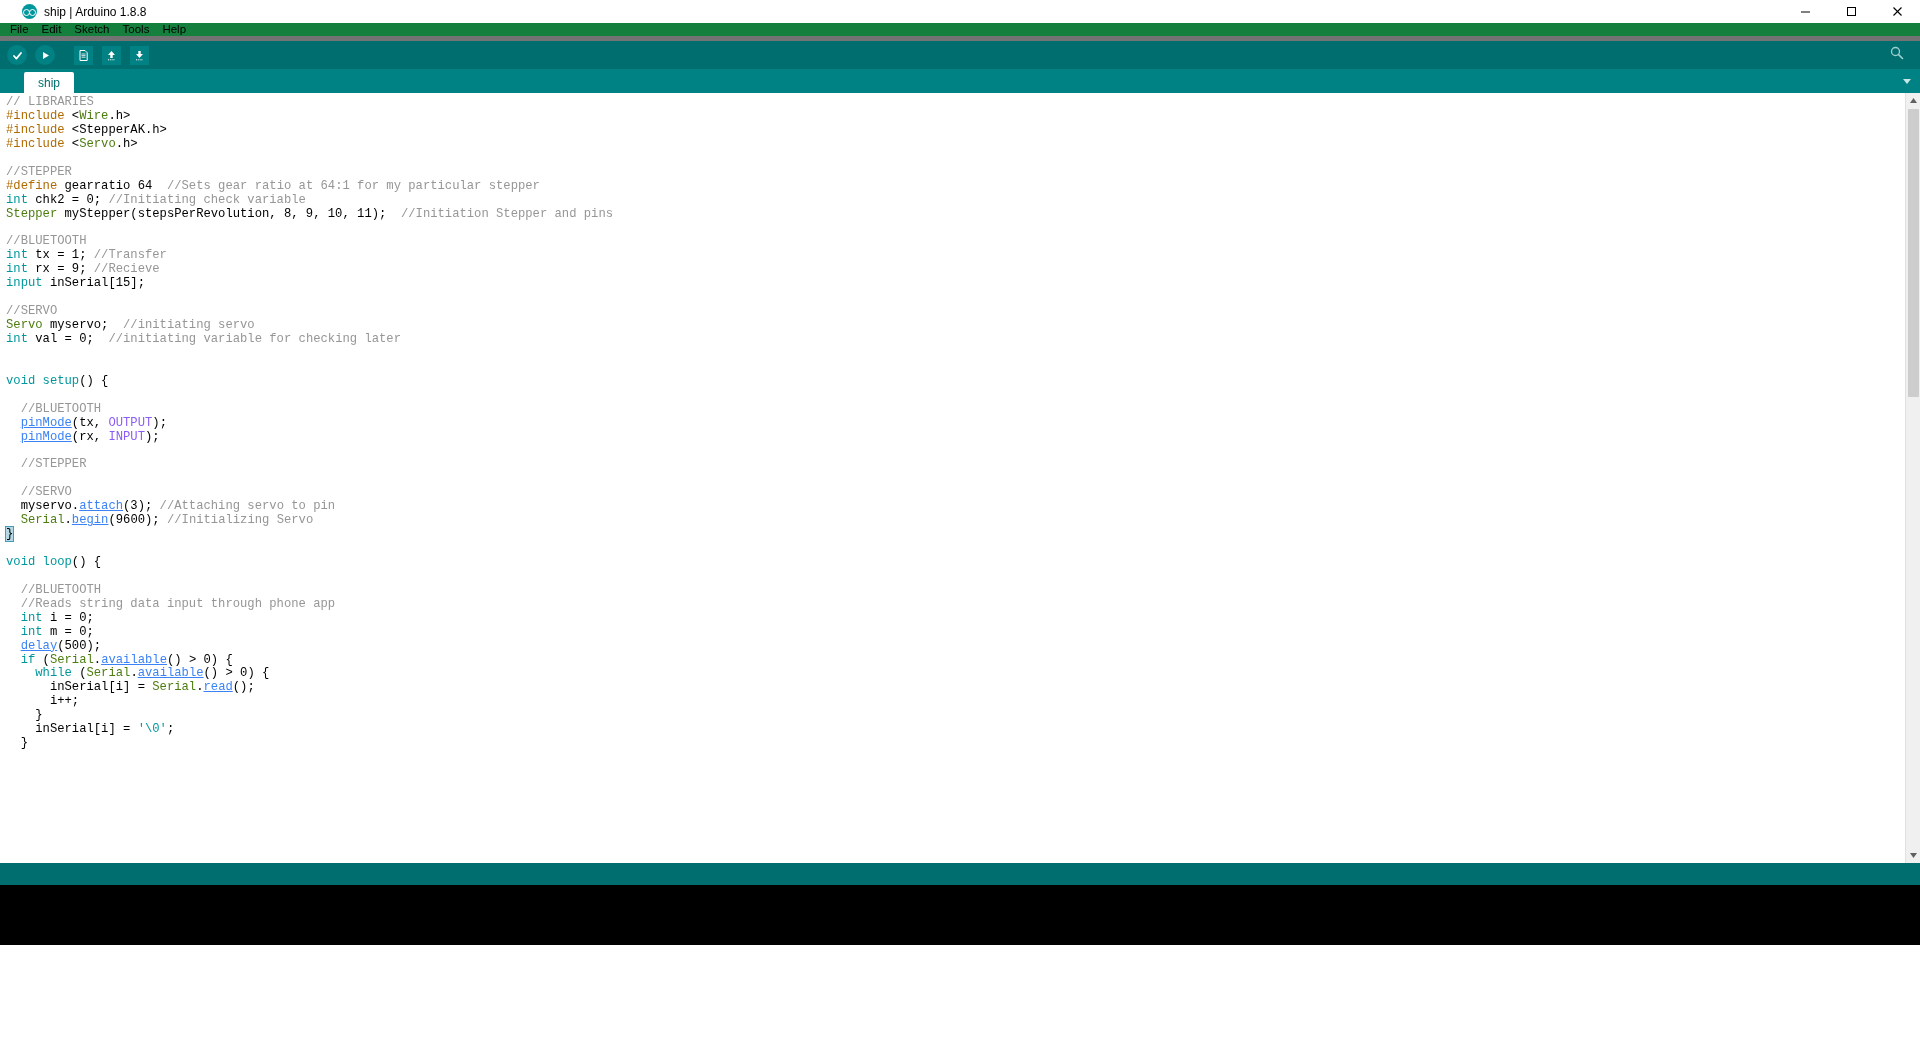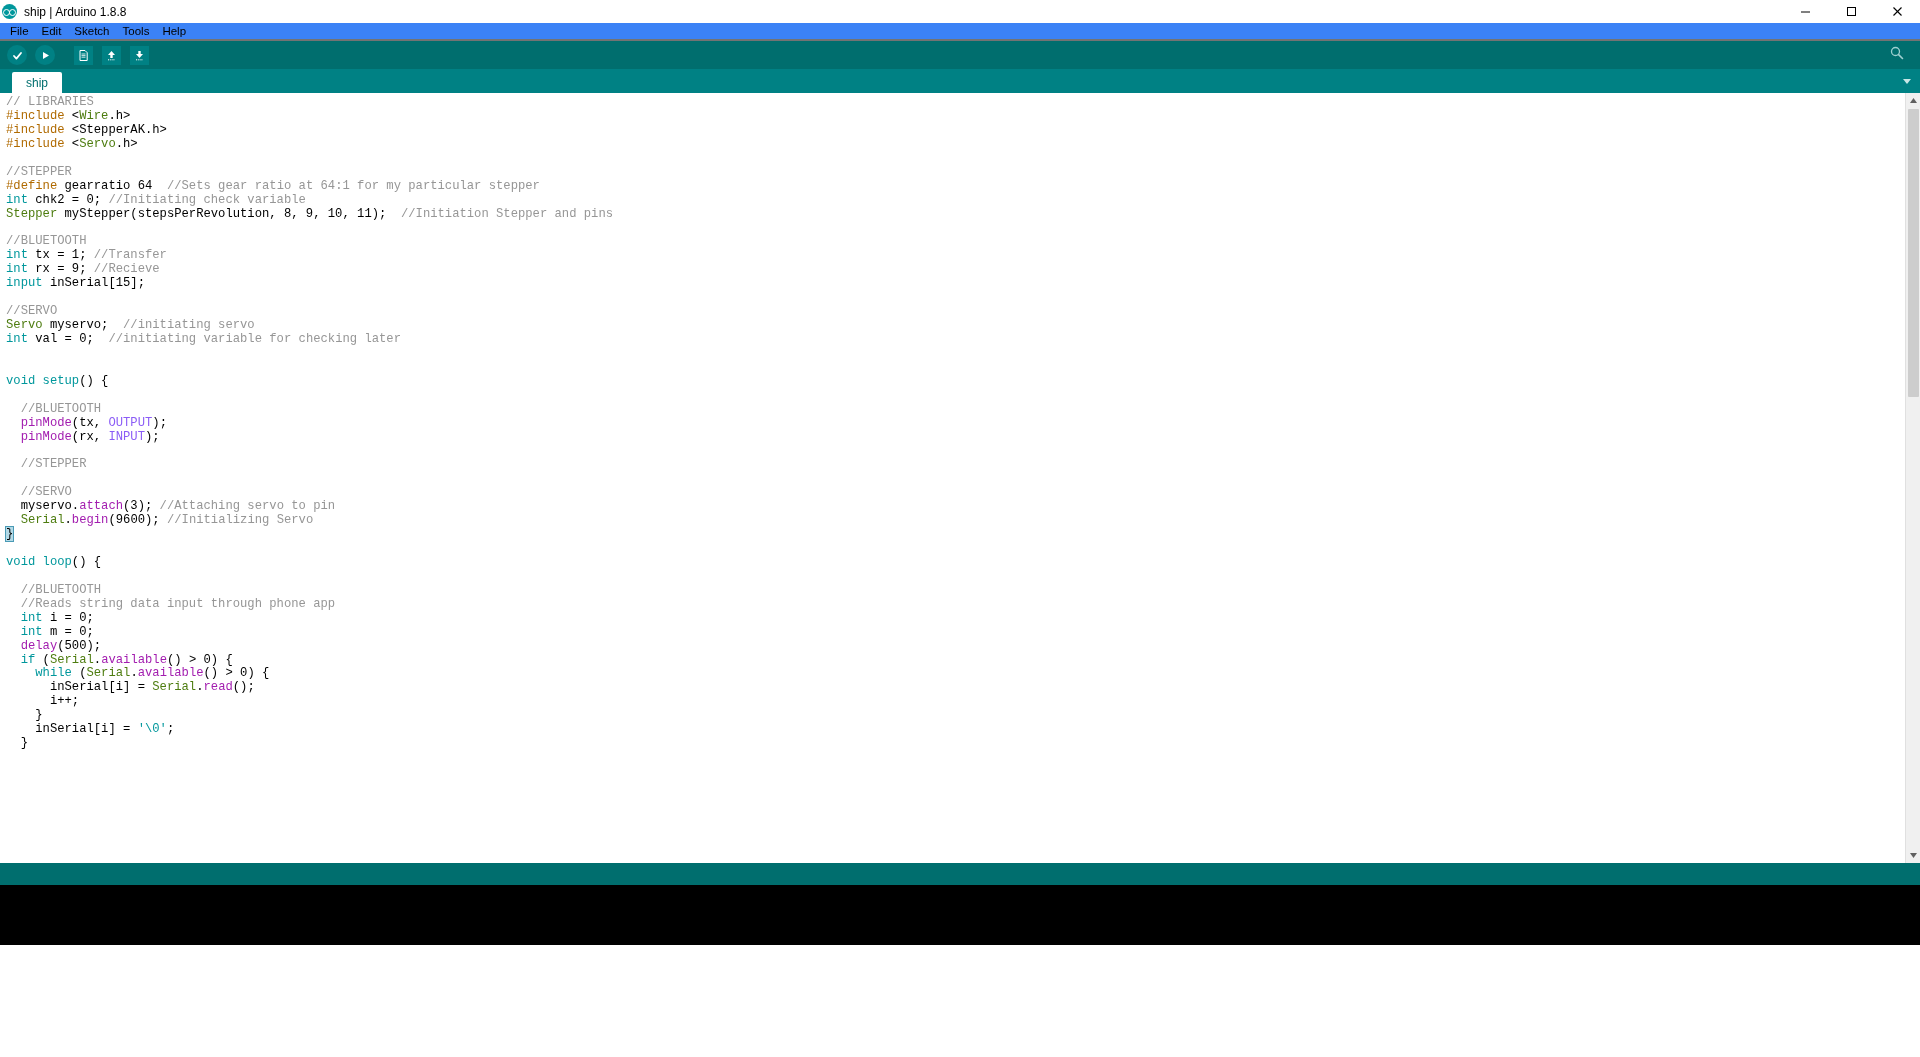--- a/index.html
+++ b/index.html
@@ -17,21 +17,21 @@
   }
 
   
   .titlebar {
     height: 23px;
     background: #ffffff;
     display: flex; align-items: center;
     flex: 0 0 auto;
     position: relative;
   }
-  .title-left { display: flex; align-items: center; padding-left: 2px; gap: 7px; }
+  .title-left { display: flex; align-items: center; padding-left: 22px; gap: 7px; }
   .app-logo {
     width: 15px; height: 15px; border-radius: 50%;
     background: #00979c;
     position: relative;
     display: inline-block;
   }
   .app-logo::before, .app-logo::after {
     content: ""; position: absolute; top: 5px;
     width: 5px; height: 5px; border-radius: 50%;
     border: 1.2px solid #ffffff;
@@ -49,25 +49,25 @@
   .win-btn {
     width: 46px; height: 23px;
     display: flex; align-items: center; justify-content: center;
     color: #000; font-size: 11px;
   }
   .win-btn svg { display: block; }
 
   
   .menubar {
     height: 18px;
-    background: #3b82f6;
+    background: #15803d;
     display: flex; align-items: center;
     padding-left: 4px;
     flex: 0 0 auto;
-    border-bottom: 2px solid #737373;
+    border-bottom: 5px solid #737373;
   }
   .menu-item {
     font-size: 11.5px; color: #000000;
     padding: 1px 7px 2px 6px;
     white-space: nowrap;
     line-height: 14px;
   }
 
   
   .toolbar {
@@ -107,21 +107,21 @@
     flex: 0 0 auto;
     position: relative;
   }
   .tab {
     height: 21px;
     background: #ffffff;
     color: #006e6e;
     font-size: 12px;
     display: flex; align-items: center; justify-content: center;
     padding: 0 14px;
-    margin-left: 12px;
+    margin-left: 24px;
     border-top-left-radius: 2px;
     border-top-right-radius: 2px;
     white-space: nowrap;
   }
   .tab-menu-btn {
     position: absolute; right: 4px; bottom: 2px;
     width: 18px; height: 18px;
     display: flex; align-items: center; justify-content: center;
   }
 
@@ -144,21 +144,21 @@
     font-size: 12.2px;
     line-height: 13.95px;
     white-space: pre;
     color: #000000;
     padding-left: 6px;
     height: 13.95px;
   }
   .cmt { color: #969696; }
   .kw  { color: #00979c; }
   .lib { color: #4d7c0f; }
-  .fn  { color: #a21caf; }
+  .fn  { color: #3b82f6; text-decoration: underline; }
   .con { color: #8b5cf6; }
   .str { color: #00979c; }
   .pp  { color: #b06a00; }
   .sel-brace {
     background: #b3d9e6;
     outline: 1px solid #4a9ab5;
   }
 
   
   .vscroll {

